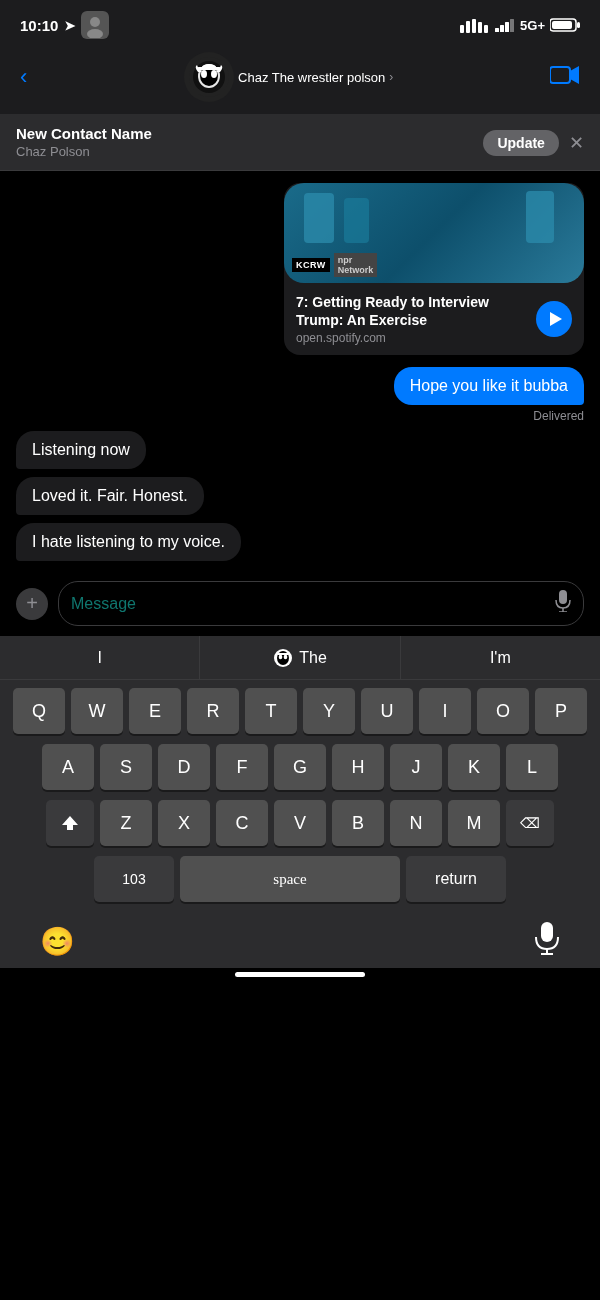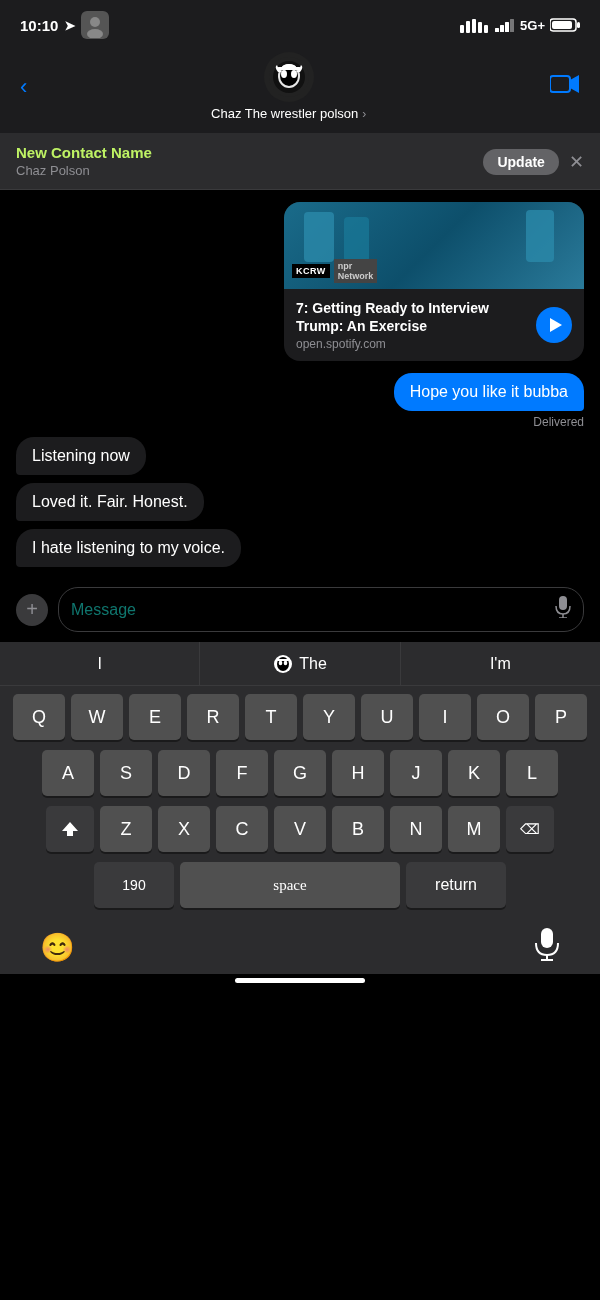--- a/index.html
+++ b/index.html
@@ -51,21 +51,21 @@
     .nav-bar {
       background: #1c1c1e;
       display: flex;
       align-items: center;
       justify-content: space-between;
       padding: 8px 20px 12px;
       border-bottom: 1px solid #2c2c2e;
     }
     .nav-center {
       display: flex;
-      flex-direction: column;
+      flex-direction: row;
       align-items: center;
       gap: 4px;
     }
     .contact-avatar {
       width: 50px;
       height: 50px;
       border-radius: 50%;
       background: #222;
       display: flex;
       align-items: center;
@@ -98,21 +98,21 @@
       padding: 10px 16px;
       display: flex;
       justify-content: space-between;
       align-items: center;
       border-bottom: 1px solid #3a3a3c;
     }
     .new-contact-info strong {
       display: block;
       font-size: 15px;
       font-weight: 700;
-      color: #bef264;
+      color: #ffffff;
     }
     .new-contact-info span {
       font-size: 13px;
       color: #8e8e93;
     }
     .banner-actions {
       display: flex;
       align-items: center;
       gap: 10px;
     }
@@ -148,26 +148,27 @@
     .spotify-card {
       background: #1c1c1e;
       border-radius: 16px;
       overflow: hidden;
       width: 300px;
       align-self: flex-end;
       margin-bottom: 4px;
     }
     .spotify-img {
       width: 100%;
-      height: 87px;
+      height: 100px;
       background: linear-gradient(135deg, #1a6b8a, #0d4f6b, #2a7a9a);
       display: flex;
       align-items: flex-end;
       justify-content: flex-start;
       position: relative;
+      border-radius: 20px;
     }
     .spotify-img-label {
       display: flex;
       gap: 4px;
       align-items: center;
     }
     .kcrw-badge {
       background: #000;
       color: #fff;
       font-size: 9px;
@@ -610,21 +611,21 @@
     <div class="key">X</div>
     <div class="key">C</div>
     <div class="key">V</div>
     <div class="key">B</div>
     <div class="key">N</div>
     <div class="key">M</div>
     <div class="key key-delete">⌫</div>
   </div>
 
   <div class="key-row key-row-special">
-    <div class="key key-123">190</div>
+    <div class="key key-123">103</div>
     <div class="key key-space">space</div>
     <div class="key key-return">return</div>
   </div>
 </div>
 
 <div class="bottom-bar">
   <span style="font-size:28px;">😊</span>
   <span>
     <svg width="26" height="34" viewBox="0 0 26 34">
       <rect x="7" y="0" width="12" height="20" rx="6" fill="#fff"></rect>

